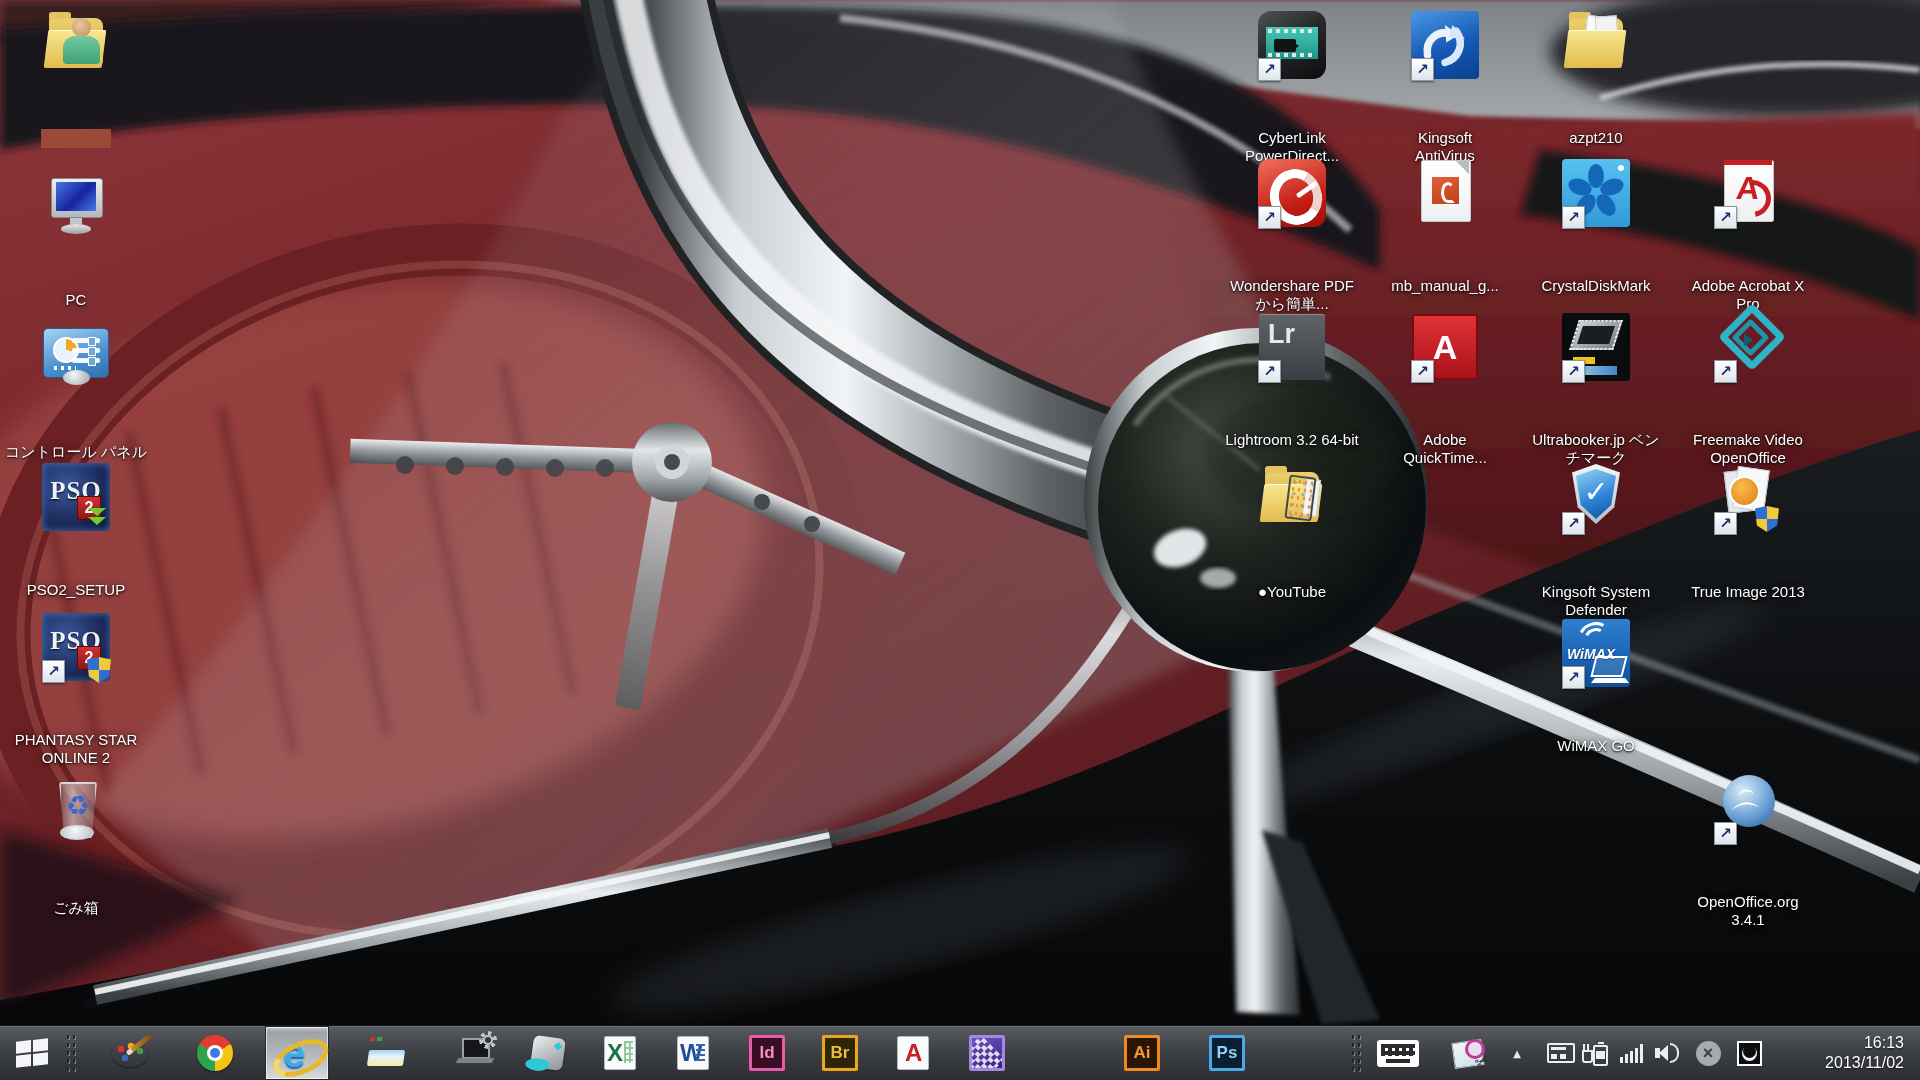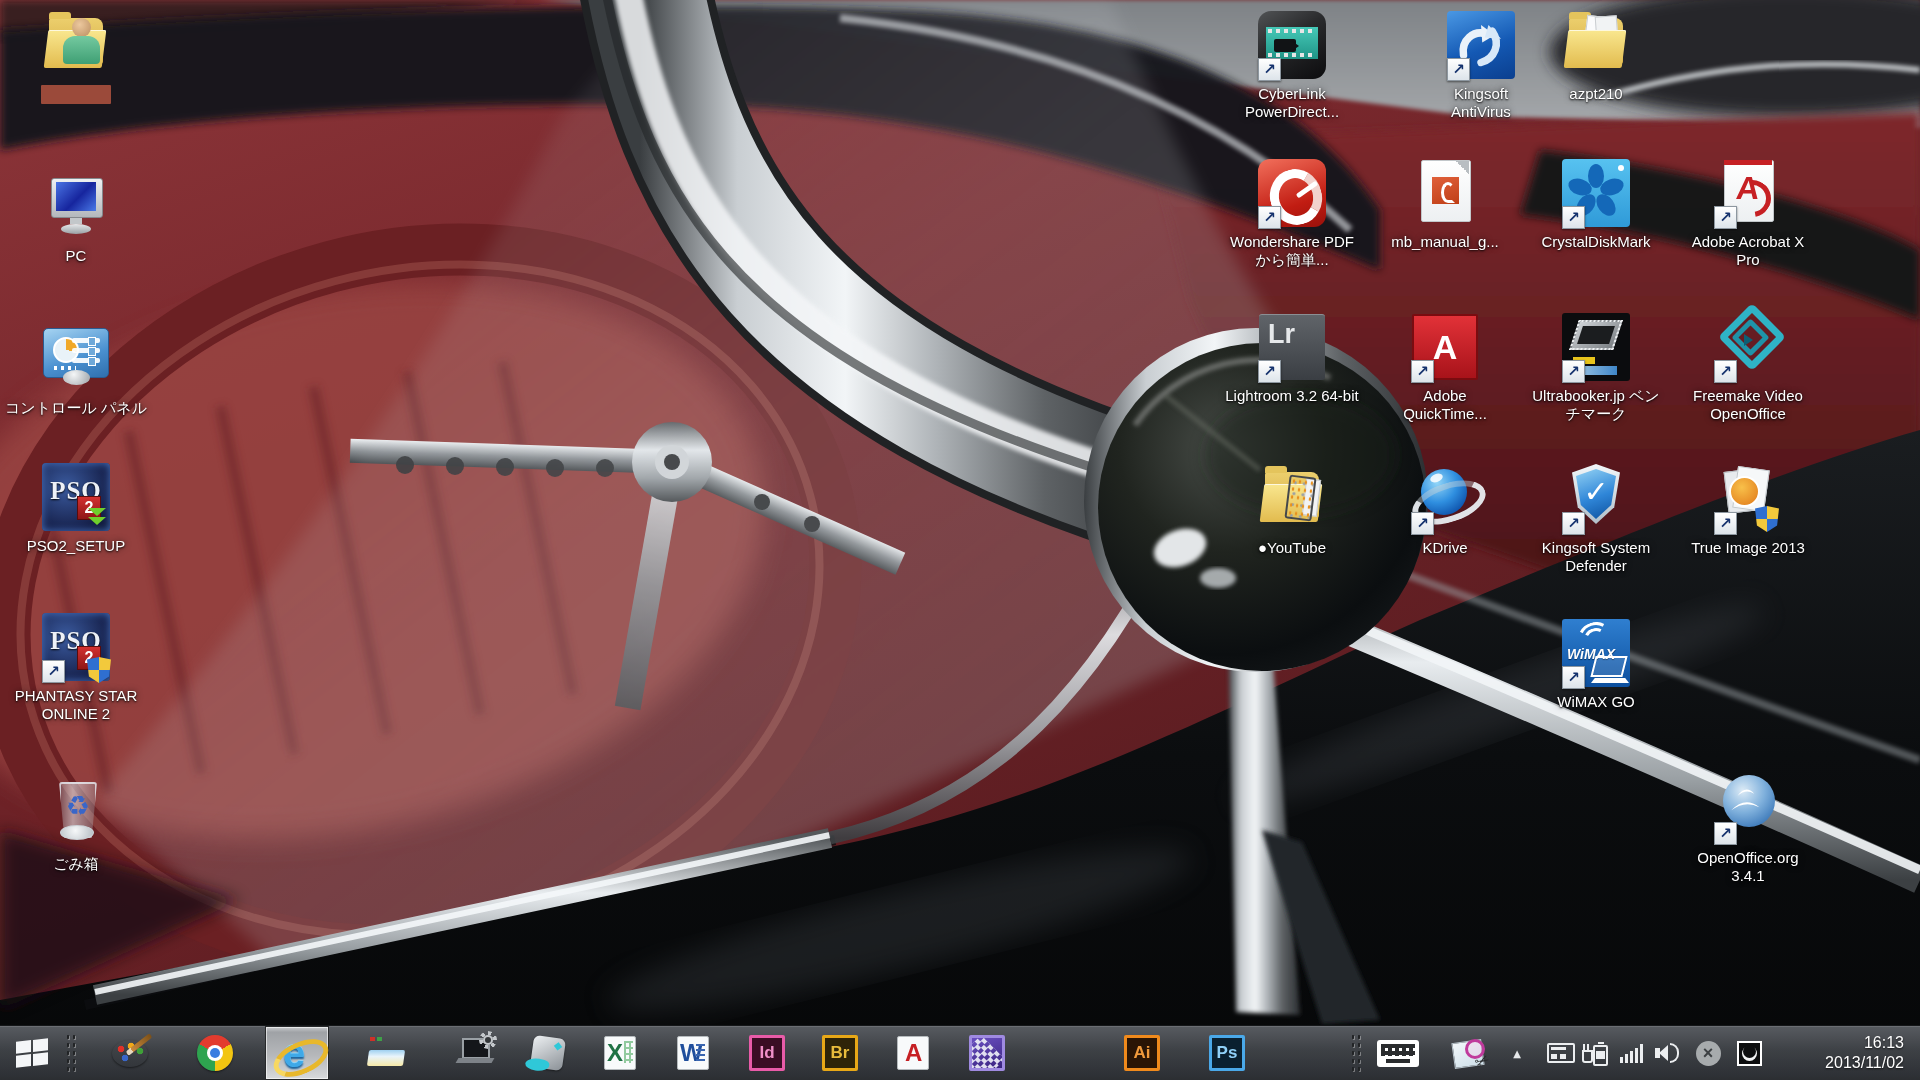--- a/index.html
+++ b/index.html
@@ -1,21 +1,21 @@
 <!DOCTYPE html>
 <html><head>
 <meta charset="utf-8">
 <style>
   html,body{margin:0;padding:0;background:#000;}
   body{width:1920px;height:1080px;overflow:hidden;font-family:"Liberation Sans",sans-serif;position:relative;}
   .stage{position:absolute;inset:0;width:1920px;height:1080px;overflow:hidden;}
   .wall{position:absolute;inset:0;}
 
   
-  .dicon{position:absolute;width:150px;display:flex;flex-direction:column;align-items:center;cursor:default;}
+  .dicon{position:absolute;width:150px;display:flex;flex-direction:column;align-items:center;cursor:default;gap:44px;}
   .dlabel{margin-top:3px;max-width:134px;text-align:center;font-size:15px;line-height:18px;color:#fff;
           text-shadow:0 1px 2px rgba(0,0,0,.95),0 0 6px rgba(0,0,0,.7);}
   .dlabel.narrow{max-width:112px;}
   .dlabel.nowrap{max-width:150px;white-space:nowrap;}
   .ic{position:relative;width:74px;height:74px;}
   .redact{width:70px;height:19px;margin-top:3px;background:#9b4a3a;border-radius:1px;}
 
   .sc{position:absolute;left:3px;bottom:1px;width:21px;height:21px;background:linear-gradient(180deg,#ffffff,#dde4ea);
       border:1px solid #8d97a0;box-shadow:0 1px 2px rgba(0,0,0,.5);}
   .sc::after{content:"↗";position:absolute;left:0;top:0;width:21px;height:21px;text-align:center;line-height:21px;
@@ -537,21 +537,21 @@
   <div class="dicon" style="left:1217px;top:462px">
     <div class="ic">
         <div class="fb"></div>
         <div class="ff"></div>
         <div class="ytpg"></div>
         <div class="ytph"></div>
       </div>
     <div class="dlabel">●YouTube</div>
   </div>
 
-  <div class="dicon" style="left:1406px;top:8px">
+  <div class="dicon" style="left:1370px;top:8px">
     <div class="ic">
         <div class="kav">
           <svg class="kavsvg" viewBox="0 0 48 48">
             <path d="M10 32 C8 20 18 12 28 15" fill="none" stroke="#eaf2fa" stroke-width="6" stroke-linecap="round"></path>
             <polygon points="24,8 35,16 25,22" fill="#eaf2fa"></polygon>
             <path d="M24 38 C35 35 40 23 33 13" fill="none" stroke="#d8e8f8" stroke-width="6" stroke-linecap="round"></path>
             <polygon points="40,19 30,8 27,18" fill="#d8e8f8"></polygon>
           </svg>
         </div>
         <span class="sc"></span>
@@ -568,29 +568,20 @@
     <div class="dlabel">mb_manual_g...</div>
   </div>
   <div class="dicon" style="left:1370px;top:310px">
     <div class="ic">
         <div class="adq">
           <span>A</span>
         </div>
         <span class="sc"></span>
       </div>
     <div class="dlabel narrow">Adobe QuickTime...</div>
-  </div>
-  <div class="dicon" style="left:1370px;top:462px">
-    <div class="ic">
-        <div class="kglb"></div>
-        <div class="kring"></div>
-        <div class="kglint"></div>
-        <span class="sc"></span>
-      </div>
-    <div class="dlabel">KDrive</div>
   </div>
 
   <div class="dicon" style="left:1521px;top:8px">
     <div class="ic">
         <div class="fb"></div>
         <div class="pgA"></div>
         <div class="pgB"></div>
         <div class="ff"></div>
       </div>
     <div class="dlabel">azpt210</div>

